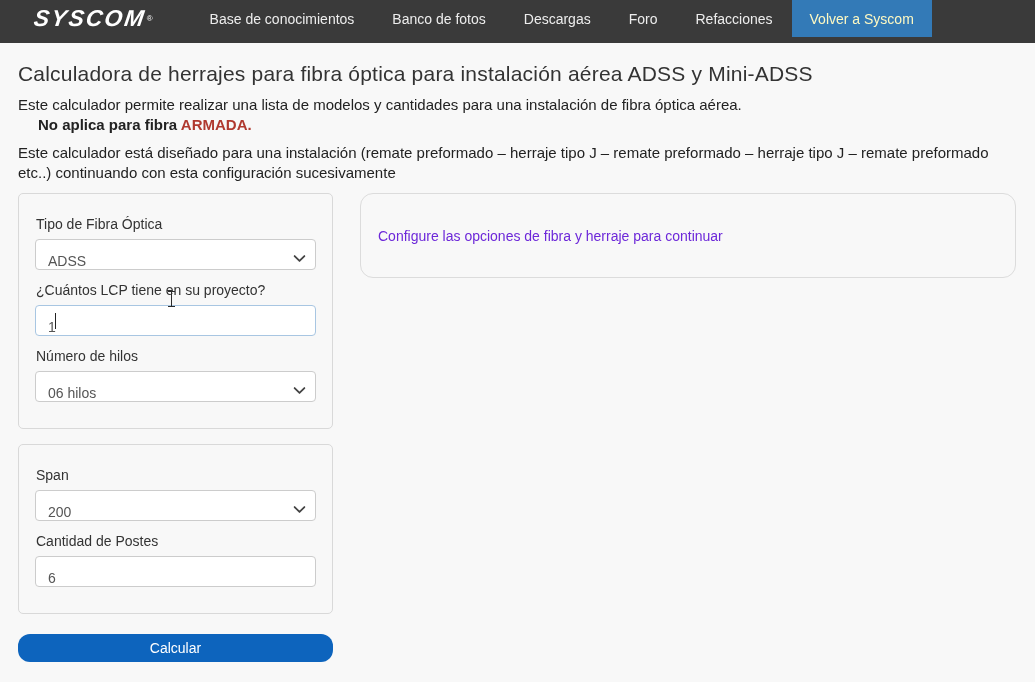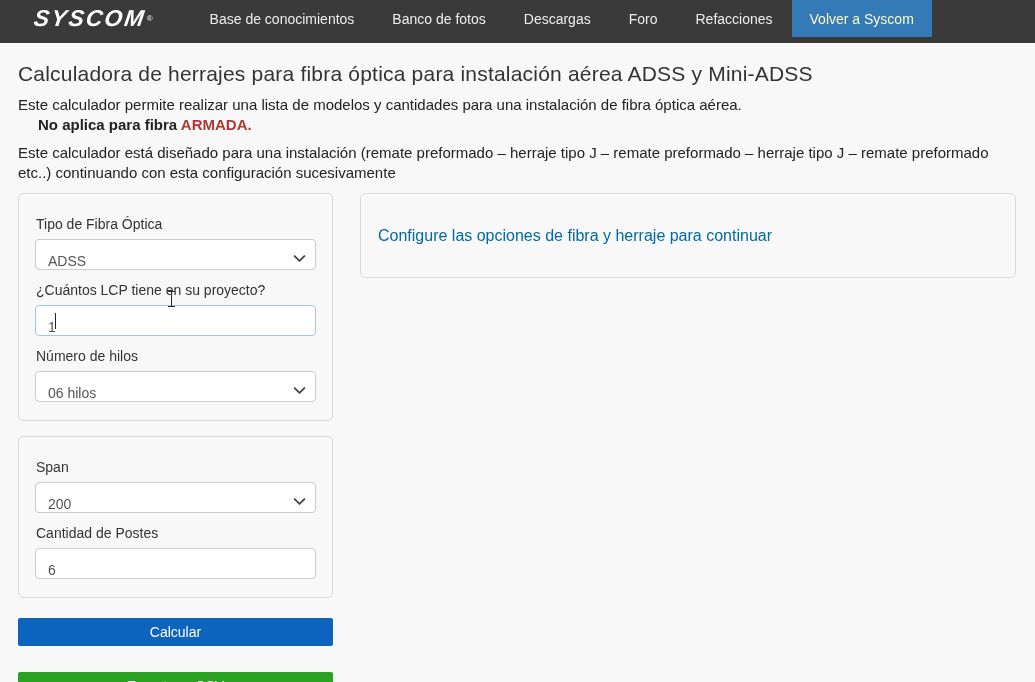--- a/index.html
+++ b/index.html
@@ -47,49 +47,49 @@
   
   .layout { display:flex; gap:27px; margin-top:11px; align-items:flex-start; }
   .left-col { width:315px; flex:none; }
 
   .panel {
     border:1px solid #d9d9d9; border-radius:5px;
     padding:22px 16px 18px 16px; margin-bottom:15px; background:transparent;
   }
   .field-label { display:block; font-size:14px; color:#333; margin:0 0 7px 1px; line-height:16px; }
   .group { margin-bottom:12px; position:relative; }
-  .group.last { margin-bottom:0; }
+  .group.last { margin-bottom:8px; }
 
   .control {
     width:100%; height:31px;
     border:1px solid #cccccc; border-radius:4px;
     background:#fff; font-size:14px; color:#555;
     padding:12px 26px 0 12px; font-family:inherit;
   }
   select.control { appearance:none; -webkit-appearance:none; -moz-appearance:none; cursor:pointer; }
   input.control { padding-right:12px; }
   input.focused { border-color:#a8c6e2; outline:none; }
   .chev { position:absolute; right:10px; top:10px; pointer-events:none; }
   .caret { position:absolute; left:20px; top:8px; width:1px; height:16px; background:#222; }
 
   
   .btn {
     display:block; width:100%; height:28px;
-    border:none; border-radius:2px; color:#fff;
+    border:none; border-radius:12px; color:#fff;
     font-size:14px; font-family:inherit; cursor:pointer;text-align:center;
   }
   .btn-calc { background:#0d64bd; margin-top:20px; }
   .btn-csv  { background:#2ba223; margin-top:26px; }
 
   
   .results-panel {
     flex:1; height:85px;
-    border:1px solid #dcdcdc; border-radius:5px;
+    border:1px solid #dcdcdc; border-radius:13px;
     display:flex; align-items:center; padding:0 17px;
-    color:#0369a1; font-size:16px;
+    color:#6d28d9; font-size:14px;
   }
 
   
   .ibeam { position:absolute; left:171px; top:292px; width:1px; height:14px; background:#2b2b2b; }
   .ibeam::before, .ibeam::after {
     content:""; position:absolute; left:-3px; width:7px; height:1px; background:#2b2b2b;
   }
   .ibeam::before { top:-1px; }
   .ibeam::after  { bottom:-1px; }
 </style>

